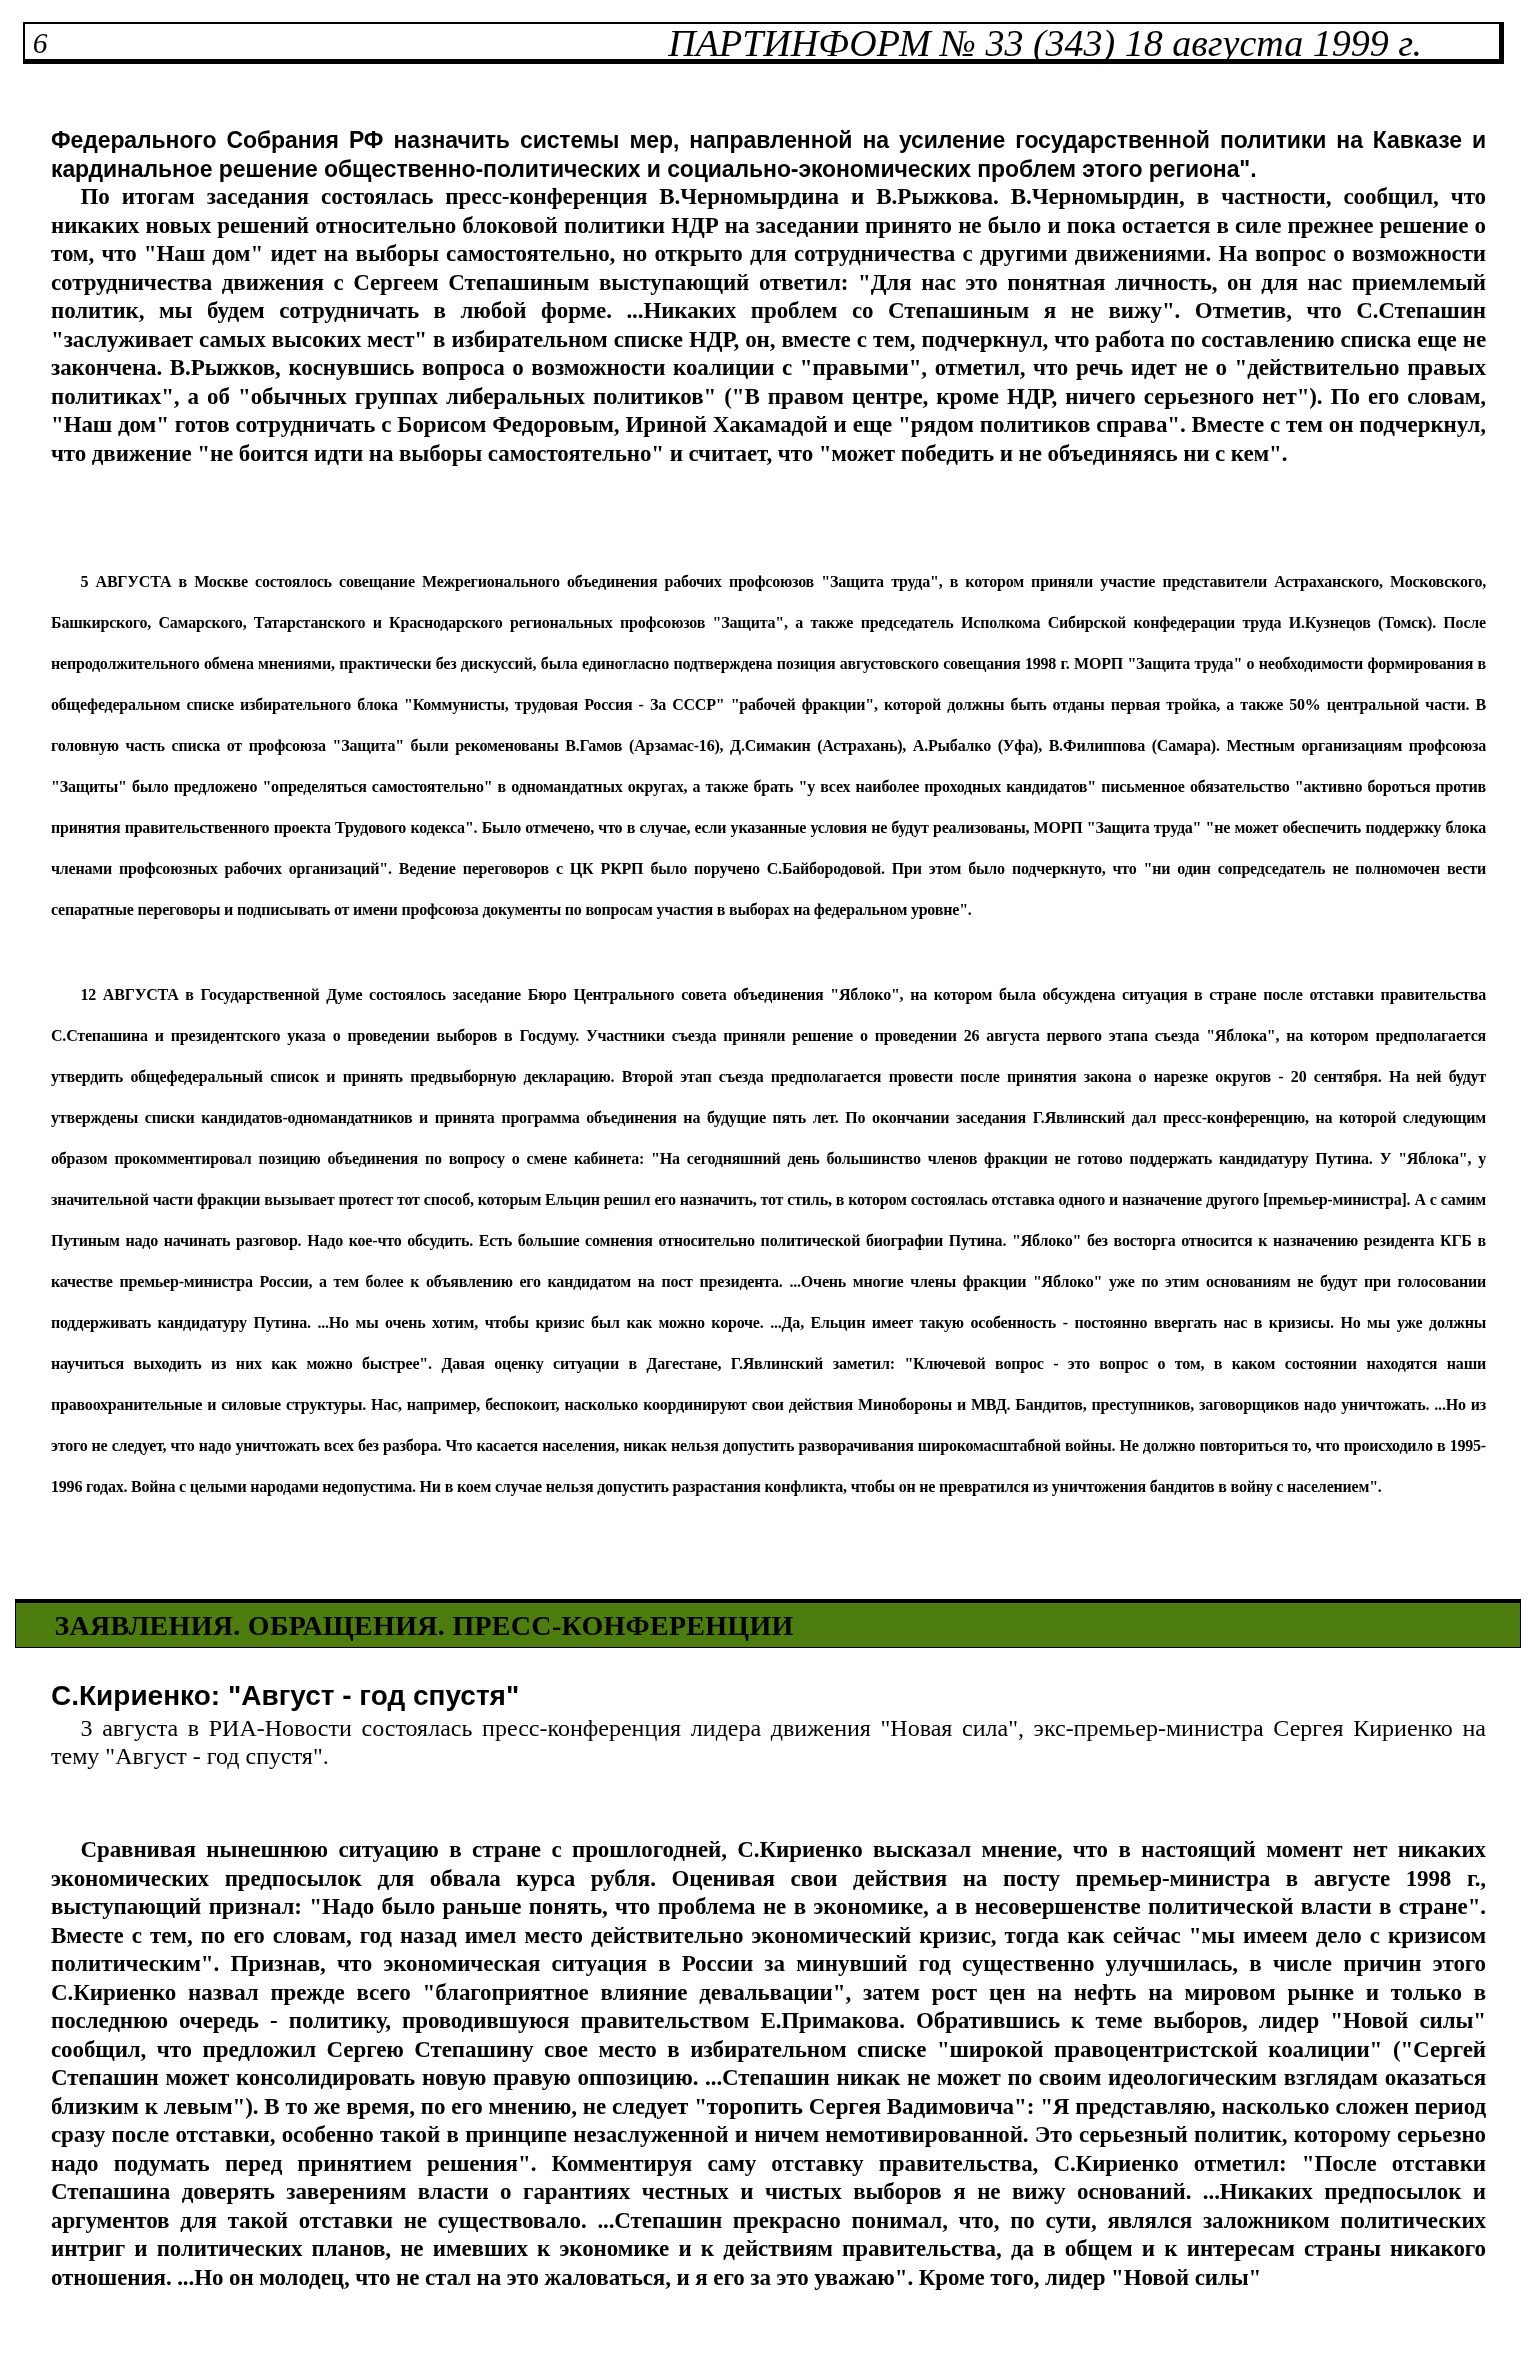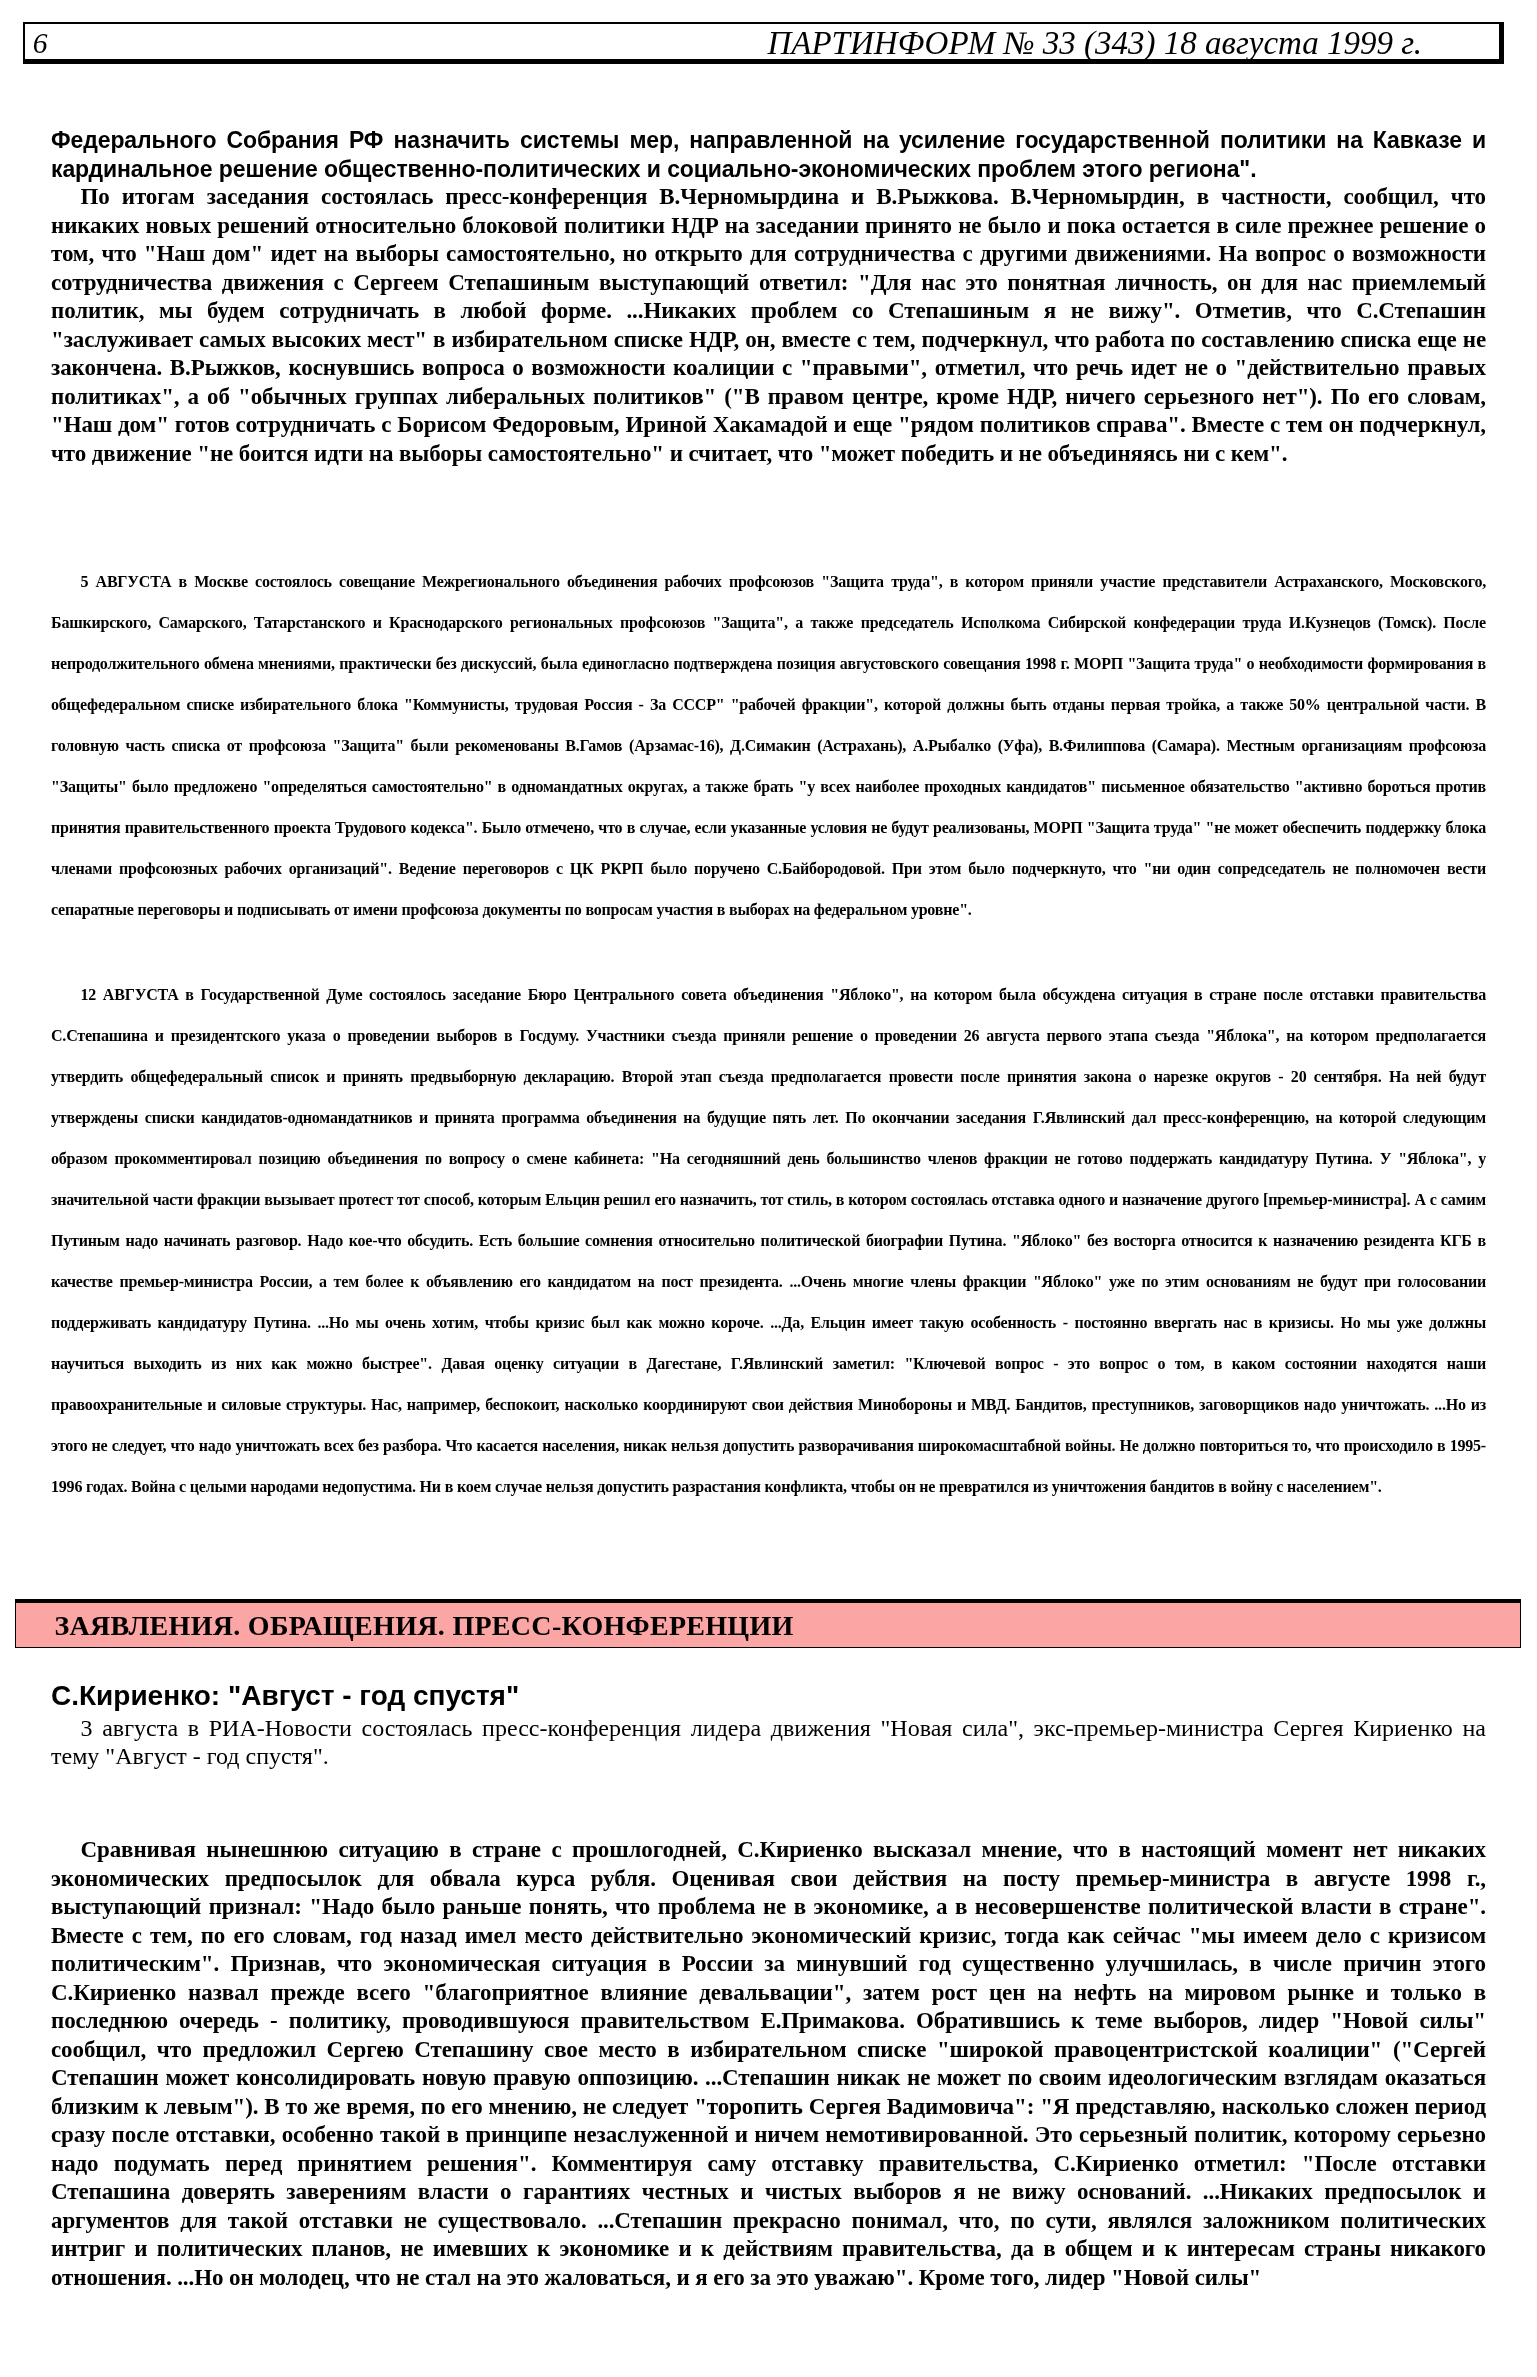--- a/index.html
+++ b/index.html
@@ -9,21 +9,21 @@
     position: absolute; left: 23px; top: 22px; width: 1481px; height: 42px;
     border: 2.6px solid #000; border-bottom-width: 5.1px; border-right-width: 5.1px;
     box-sizing: border-box; background: #fff;
   }
   .header .page-num {
     position: absolute; left: 7.7px; top: 1.3px;
     font-family: "Liberation Serif", serif; font-style: italic; font-size: 29.5px; line-height: 36px;
   }
   .header .masthead {
     position: absolute; right: 77px; top: 1.3px;
-    font-family: "Liberation Serif", serif; font-style: italic; font-size: 33px; line-height: 36px;
+    font-family: "Liberation Serif", serif; font-style: italic; font-size: 38px; line-height: 36px;
   }
 
   .block { position: absolute; left: 51px; width: 1435px; text-align: justify; }
 
   .sans-bold {
     font-family: "Liberation Sans", sans-serif; font-weight: bold;
     font-size: 23px; line-height: 28.5px; letter-spacing: -0.1px;
   }
   .serif-bold {
     font-family: "Liberation Serif", serif; font-weight: bold;
@@ -31,21 +31,21 @@
   }
   .sans-reg {
     font-family: "Liberation Sans", sans-serif;
     font-size: 24px; line-height: 28px;
   }
   p { margin: 0; }
   .indent { text-indent: 29.5px; font-family: Liberation Serif, serif; }
 
   .section-bar {
     position: absolute; left: 15.4px; top: 1599px; width: 1506px; height: 49px;
-    background: #fca5a5; border: 1.9px solid #000; border-top-width: 4.5px; box-sizing: border-box;
+    background: #4d7c0f; border: 1.9px solid #000; border-top-width: 4.5px; box-sizing: border-box;
   }
   .section-bar span {
     position: absolute; left: 38px; top: 5.1px;
     font-family: "Liberation Serif", serif; font-weight: bold; font-size: 28px; line-height: 36px;
     letter-spacing: 0.3px;
   }
 
   .article-title {
     position: absolute; left: 51px; top: 1679px;
     font-family: "Liberation Sans", sans-serif; font-weight: bold; font-size: 28px; line-height: 33px;

